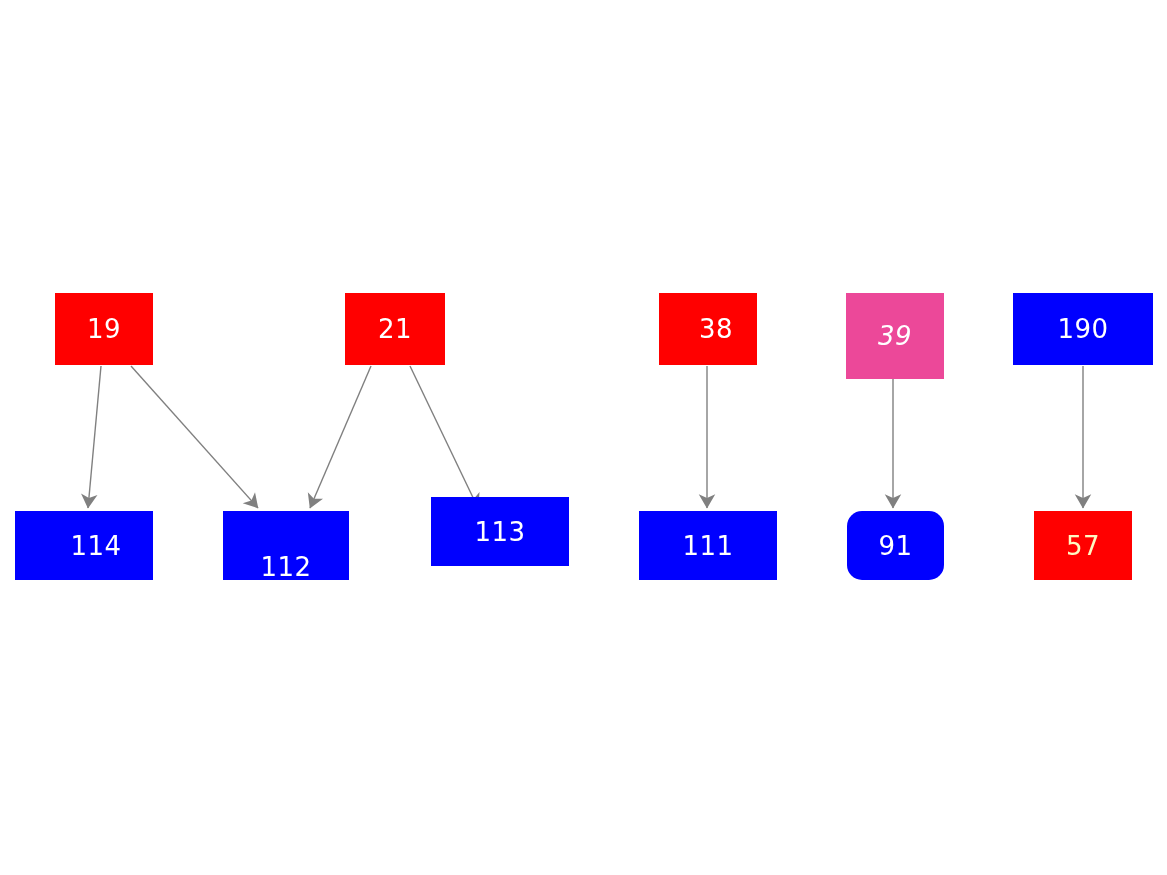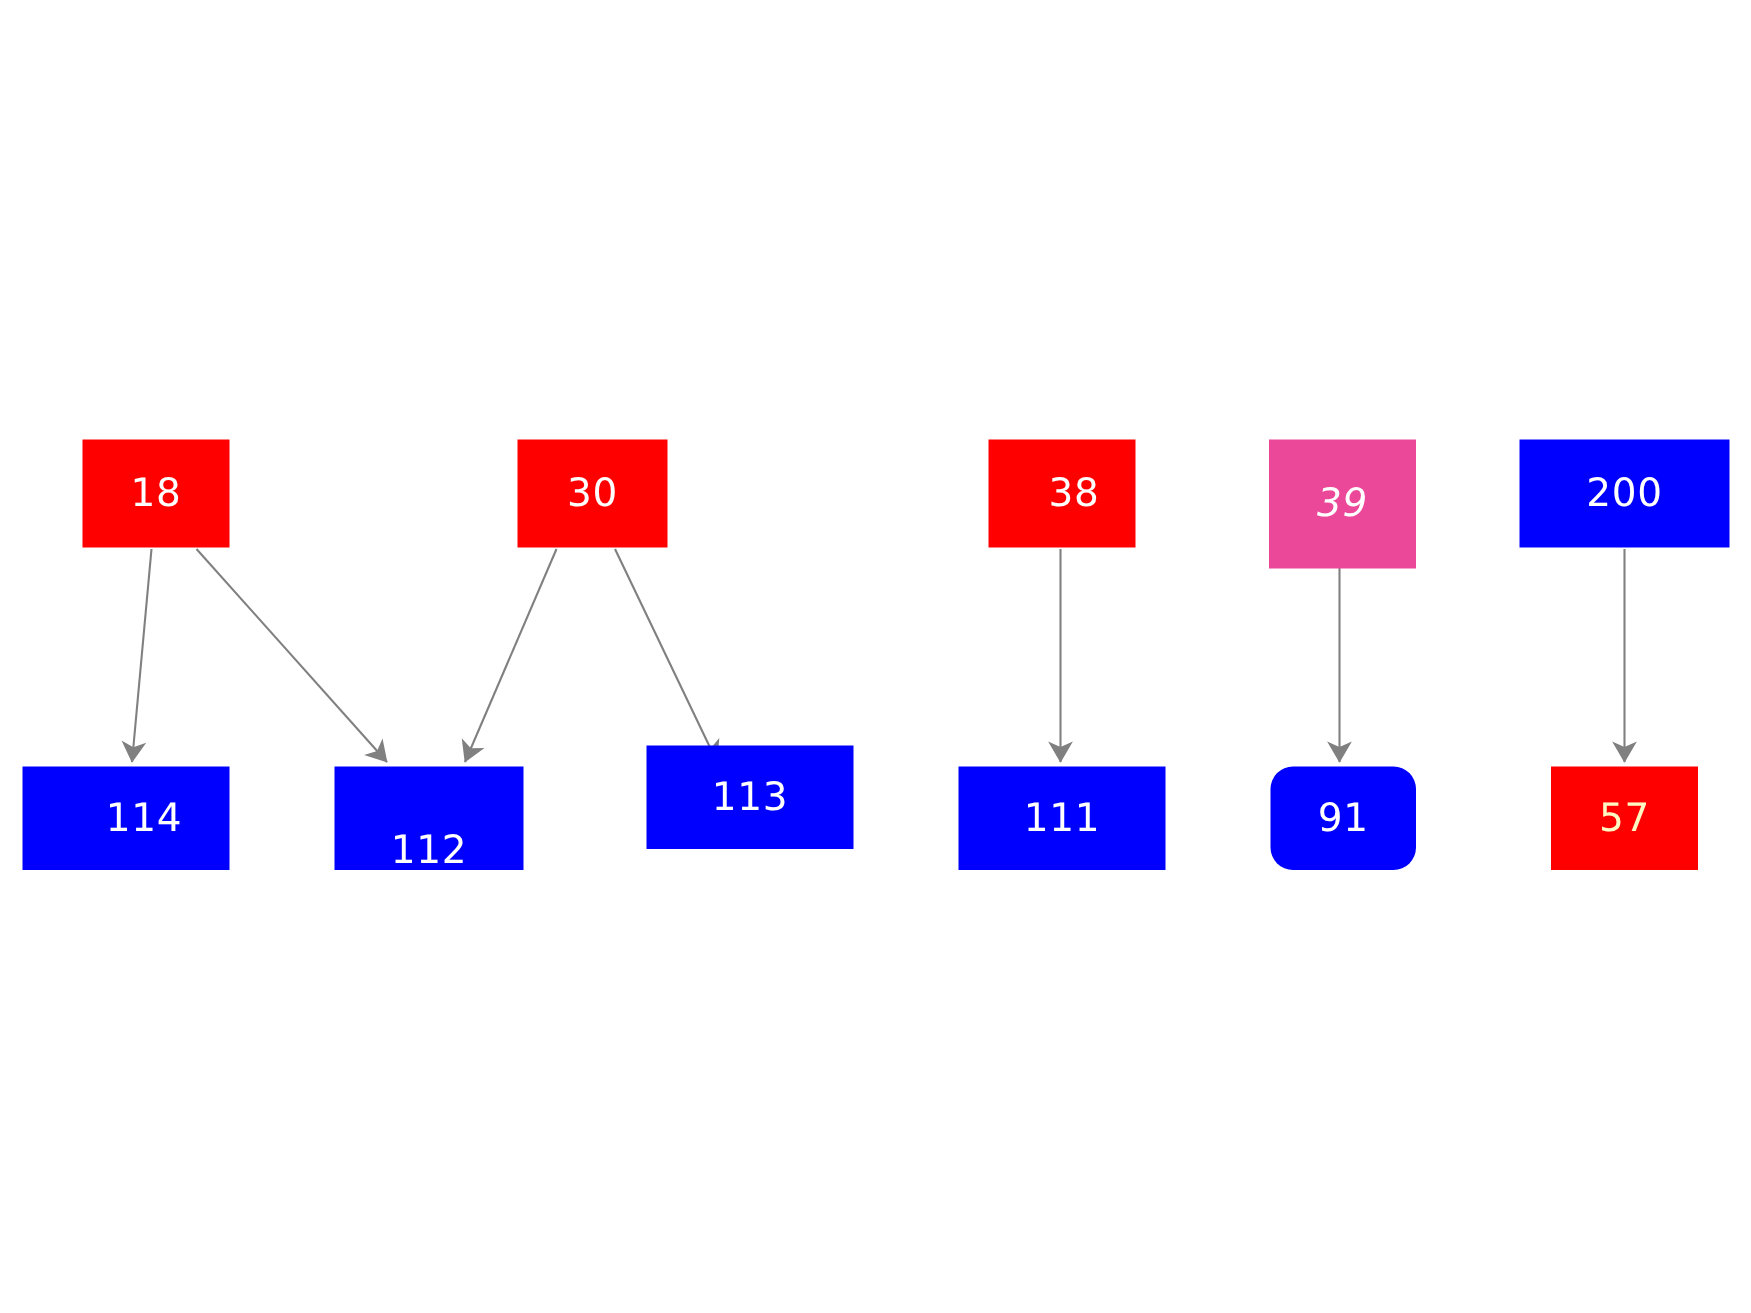--- a/index.html
+++ b/index.html
@@ -61,33 +61,33 @@
         <line x1="371" y1="366" x2="310" y2="508" stroke="#808080" stroke-width="1.4" marker-end="url(#arrowhead)"></line>
         <line x1="410" y1="366" x2="478" y2="508" stroke="#808080" stroke-width="1.4" marker-end="url(#arrowhead)"></line>
         <line x1="707" y1="366" x2="707" y2="508" stroke="#808080" stroke-width="1.4" marker-end="url(#arrowhead)"></line>
         <line x1="893" y1="366" x2="893" y2="508" stroke="#808080" stroke-width="1.4" marker-end="url(#arrowhead)"></line>
         <line x1="1083" y1="366" x2="1083" y2="508" stroke="#808080" stroke-width="1.4" marker-end="url(#arrowhead)"></line>
       </g>
   </svg>
 
   <div id="nodes-group">
       <div class="node" style="left: 55px; top: 293px; width: 98px; height: 72px; background: rgb(255, 0, 0); color: rgb(255, 255, 255);">
-        <span class="node-label">18</span>
+        <span class="node-label">19</span>
       </div>
       <div class="node" style="left: 345px; top: 293px; width: 100px; height: 72px; background: rgb(255, 0, 0); color: rgb(255, 255, 255);">
-        <span class="node-label">30</span>
+        <span class="node-label">21</span>
       </div>
       <div class="node" style="left: 659px; top: 293px; width: 98px; height: 72px; background: rgb(255, 0, 0); color: rgb(255, 255, 255); padding-left: 16px;">
         <span class="node-label">38</span>
       </div>
       <div class="node" style="left: 846px; top: 293px; width: 98px; height: 86px; background: #ec4899; color: rgb(255, 255, 255); font-style: italic;">
         <span class="node-label">39</span>
       </div>
       <div class="node" style="left: 1013px; top: 293px; width: 140px; height: 72px; background: rgb(0, 0, 255); color: rgb(255, 255, 255);">
-        <span class="node-label">200</span>
+        <span class="node-label">190</span>
       </div>
       <div class="node" style="left: 15px; top: 511px; width: 138px; height: 69px; background: rgb(0, 0, 255); color: rgb(255, 255, 255); padding-left: 24px;">
         <span class="node-label">114</span>
       </div>
       <div class="node" style="left: 223px; top: 511px; width: 126px; height: 69px; background: rgb(0, 0, 255); color: rgb(255, 255, 255); align-items: flex-end;">
         <span class="node-label">112</span>
       </div>
       <div class="node" style="left: 431px; top: 497px; width: 138px; height: 69px; background: rgb(0, 0, 255); color: rgb(255, 255, 255);">
         <span class="node-label">113</span>
       </div>

